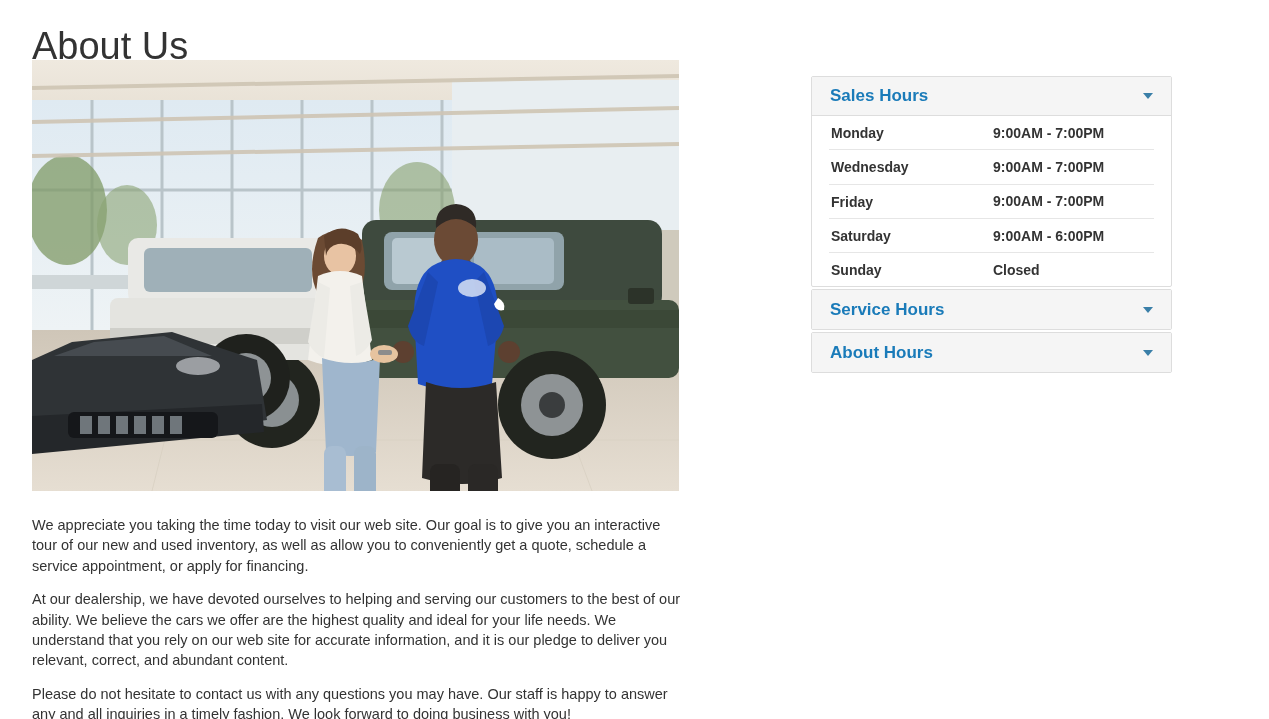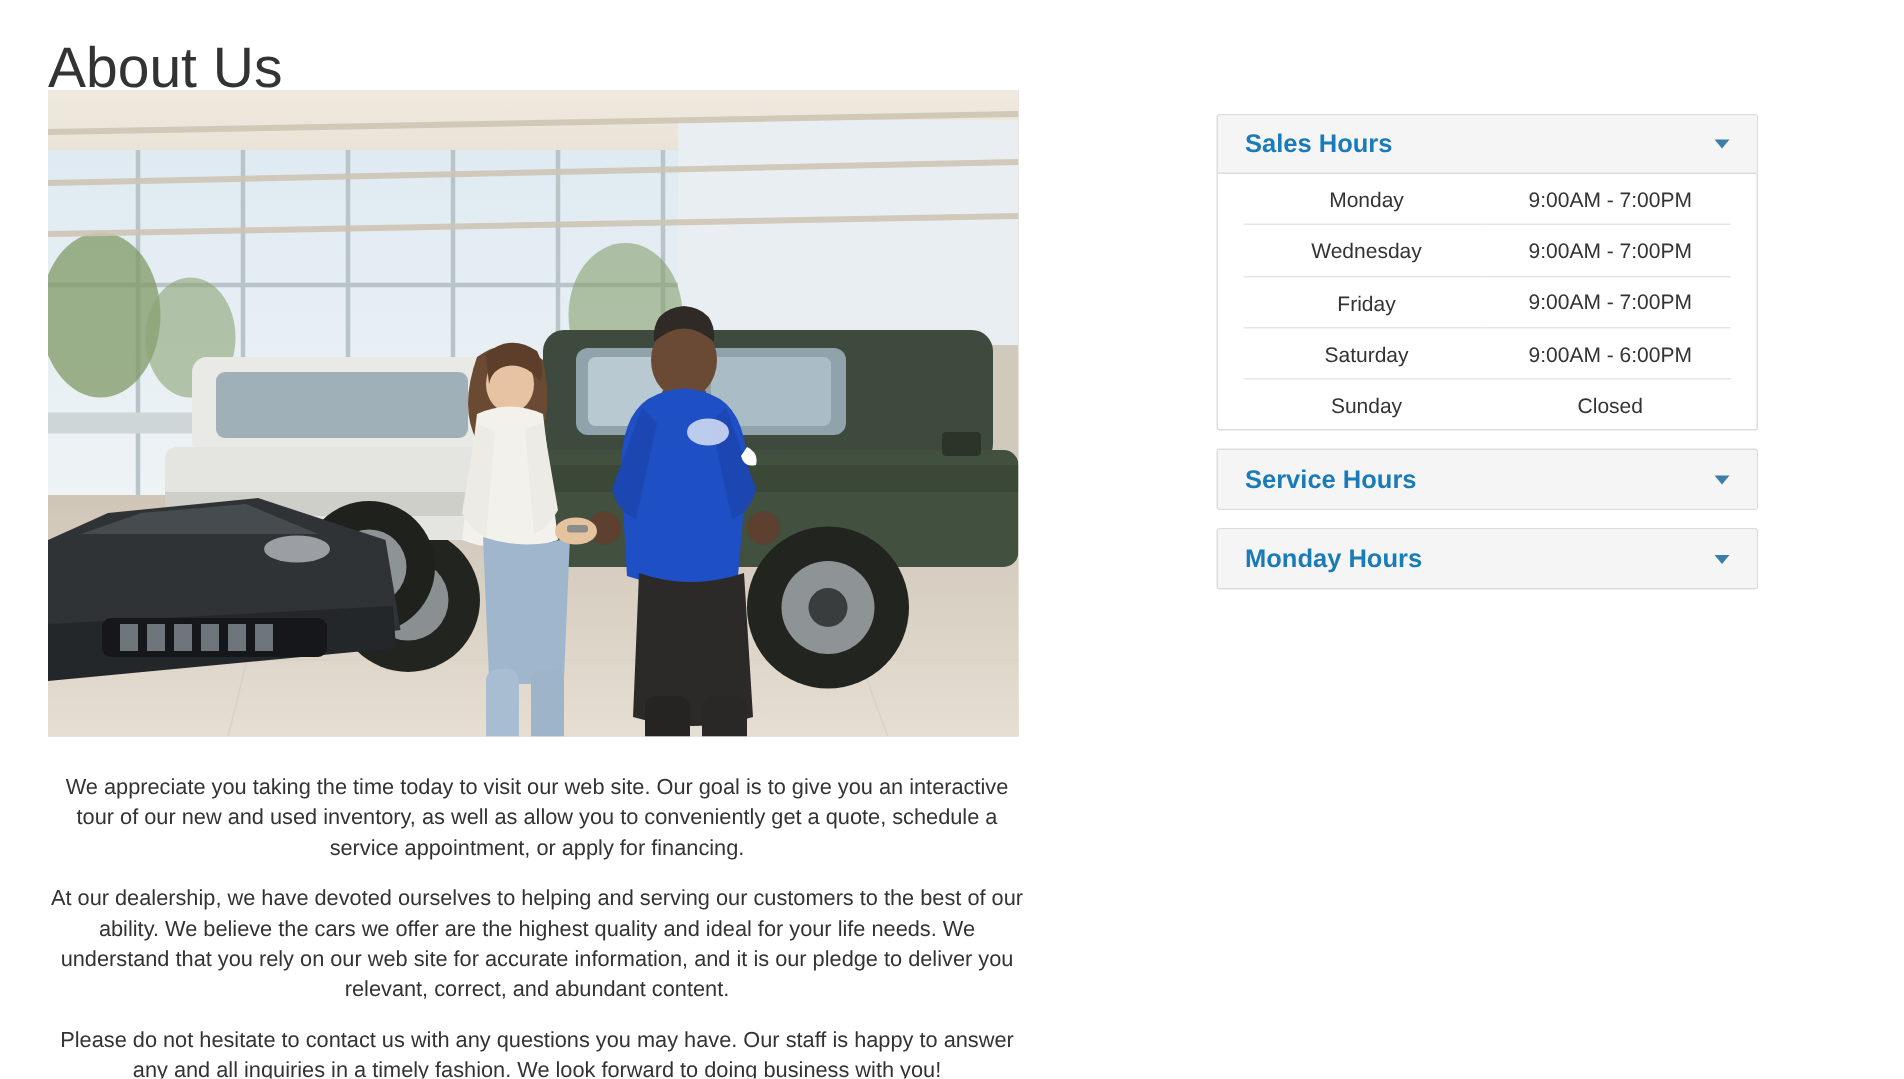--- a/index.html
+++ b/index.html
@@ -11,21 +11,20 @@
     width: 1269px;
     height: 719px;
     overflow: hidden;
     font-family: "Liberation Sans", sans-serif;
     color: #333333;
   }
   .page {
     position: relative;
     width: 1161px;
     height: 719px;
-    text-align: center;
   }
 
   
   .page-title {
     position: absolute;
     left: 32px;
     top: -2px;
     font-size: 38px;
     font-weight: 400;
     color: #333333;
@@ -62,21 +61,21 @@
   
   .accordion-col {
     position: absolute;
     left: 811px;
     top: 76px;
     width: 361px;
   }
   .panel {
     border: 1px solid #dddddd;
     background: #ffffff;
-    margin-bottom: 12px;
+    margin-bottom: 2px;
     border-radius: 2px;
   }
   .panel-head {
     height: 39px;
     background: #f5f5f5;
     border-bottom: 1px solid #dddddd;
     display: flex;
     align-items: center;
     justify-content: space-between;
     padding: 0 18px 0 18px;
@@ -110,20 +109,21 @@
   .hours-table tr {
     border-bottom: 1px solid #e6e6e6;
   }
   .hours-table tr:last-child {
     border-bottom: none;
   }
   .hours-table td {
     padding: 8px 0 8px 0;
     color: #333333;
     line-height: 16px;
+    font-weight: bold;
   }
   .hours-table td.day {
     width: 160px;
     position: relative;
     padding-left: 2px;
   }
   .hours-table td.time {
     padding-left: 2px;
   }
   .row-marker {
@@ -321,19 +321,19 @@
 
     <div class="panel collapsed">
       <div class="panel-head">
         <span class="panel-title">Service Hours</span>
         <span class="caret"></span>
       </div>
     </div>
 
     <div class="panel collapsed">
       <div class="panel-head">
-        <span class="panel-title">Monday Hours</span>
+        <span class="panel-title">About Hours</span>
         <span class="caret"></span>
       </div>
     </div>
 
   </div>
 </div>
 
 </body></html>

